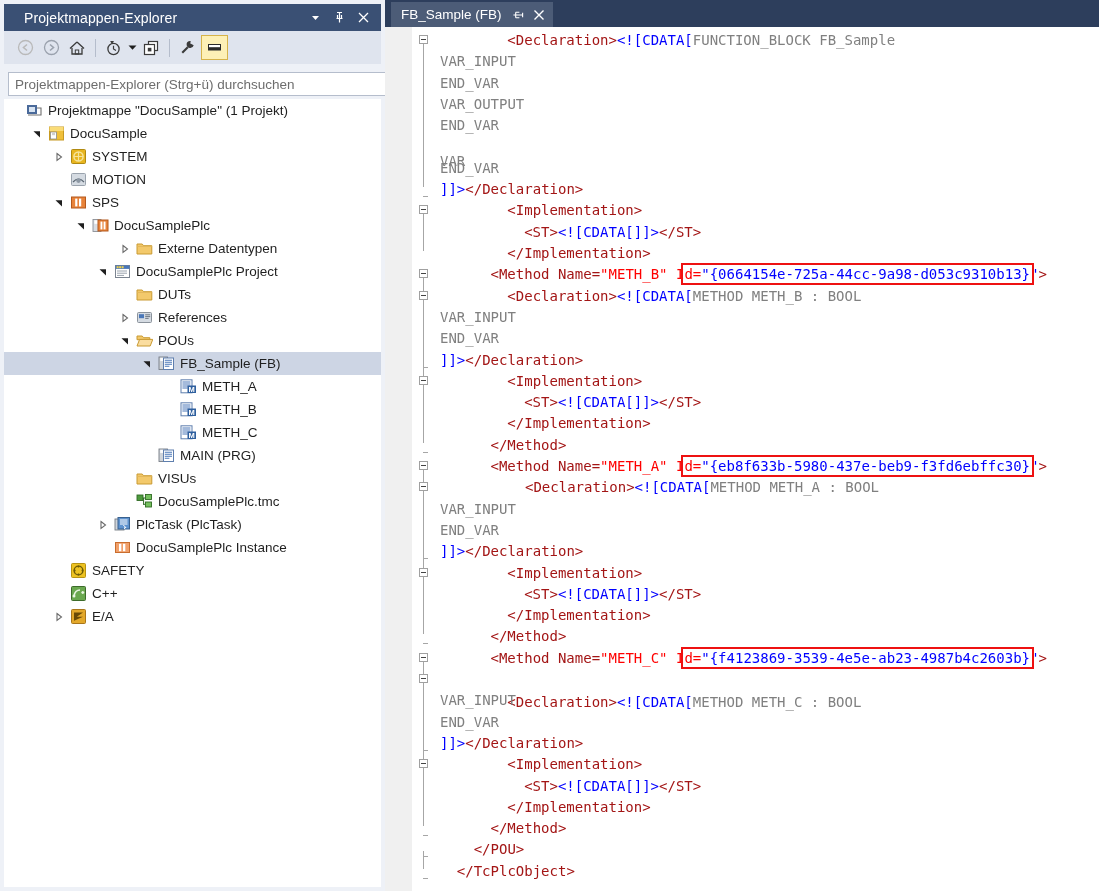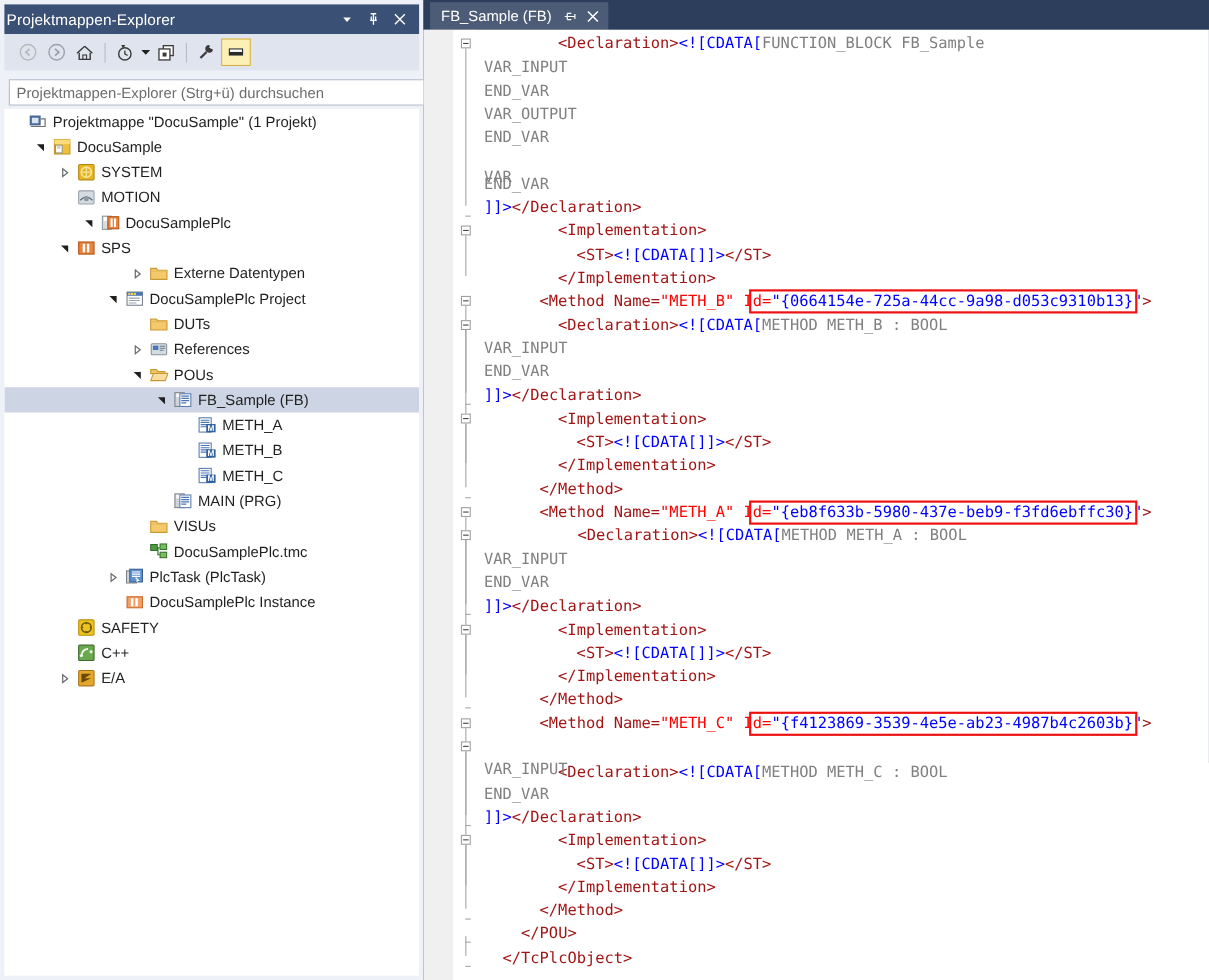--- a/index.html
+++ b/index.html
@@ -18,21 +18,21 @@
     background:#eef1f7;
     box-sizing:border-box;
   }
   .solexp-title{
     position:absolute;left:4px;top:4px;width:377px;height:27px;
     background:#3a5074;
     display:flex;align-items:center;
     box-sizing:border-box;
   }
   .solexp-title .txt{
-    color:#ffffff;font-size:14px;padding-left:2px;letter-spacing:.1px;
+    color:#ffffff;font-size:14px;padding-left:20px;letter-spacing:.1px;
     white-space:nowrap;
   }
   .title-btns{margin-left:auto;display:flex;align-items:center;gap:0px;padding-right:6px;}
   .tbtn{
     width:24px;height:22px;display:flex;align-items:center;justify-content:center;
     color:#ffffff;font-size:13px;line-height:1;
   }
   .tbtn svg{display:block;}
 
   .solexp-toolbar{
@@ -282,50 +282,50 @@
           <span class="ico" style="margin-left: 5px;">
             <svg width="17" height="17" viewBox="0 0 17 17">
               <rect x="1.5" y="2.5" width="14" height="12" rx="1" fill="#d5dbe2" stroke="#9aa3ad" stroke-width="1"></rect>
               <path d="M3 11 q5.5 -6 11 0" fill="none" stroke="#5a6672" stroke-width="1.2"></path>
               <circle cx="8.5" cy="9.6" r="2.3" fill="#8d98a4"></circle>
             </svg>
           </span>
           <span class="tlabel">MOTION</span>
         </div>
         <div class="trow">
+          <span class="exp" style="margin-left: 48px;">
+            <svg width="10" height="10" viewBox="0 0 10 10">
+              <path d="M1.5 2.2 L8 2.2 L8 8.6 Z" fill="#1f1f1f"></path>
+            </svg>
+          </span>
+          <span class="ico" style="margin-left: 5px;">
+            <svg width="17" height="17" viewBox="0 0 17 17">
+              <rect x="1.5" y="3" width="14" height="11" fill="#e8833a" stroke="#b4581d" stroke-width="1"></rect>
+              <rect x="5.2" y="4.6" width="2.2" height="7.8" fill="#ffffff"></rect>
+              <rect x="9" y="4.6" width="2.2" height="7.8" fill="#ffffff"></rect>
+            </svg>
+          </span>
+          <span class="tlabel">SPS</span>
+        </div>
+        <div class="trow">
           <span class="exp" style="margin-left: 70px;">
             <svg width="10" height="10" viewBox="0 0 10 10">
               <path d="M1.5 2.2 L8 2.2 L8 8.6 Z" fill="#1f1f1f"></path>
             </svg>
           </span>
           <span class="ico" style="margin-left: 5px;">
             <svg width="17" height="17" viewBox="0 0 17 17">
               <rect x="1" y="2.5" width="8" height="12" fill="#d9dde3" stroke="#8a8f96" stroke-width=".9"></rect>
               <rect x="2.4" y="3.4" width="5" height="3.4" fill="#ffffff"></rect>
               <rect x="6" y="3" width="10" height="11" fill="#e8833a" stroke="#b4581d" stroke-width="1"></rect>
               <rect x="8.5" y="4.6" width="1.9" height="7.8" fill="#ffffff"></rect>
               <rect x="11.6" y="4.6" width="1.9" height="7.8" fill="#ffffff"></rect>
             </svg>
           </span>
           <span class="tlabel">DocuSamplePlc</span>
-        </div>
-        <div class="trow">
-          <span class="exp" style="margin-left: 48px;">
-            <svg width="10" height="10" viewBox="0 0 10 10">
-              <path d="M1.5 2.2 L8 2.2 L8 8.6 Z" fill="#1f1f1f"></path>
-            </svg>
-          </span>
-          <span class="ico" style="margin-left: 5px;">
-            <svg width="17" height="17" viewBox="0 0 17 17">
-              <rect x="1.5" y="3" width="14" height="11" fill="#e8833a" stroke="#b4581d" stroke-width="1"></rect>
-              <rect x="5.2" y="4.6" width="2.2" height="7.8" fill="#ffffff"></rect>
-              <rect x="9" y="4.6" width="2.2" height="7.8" fill="#ffffff"></rect>
-            </svg>
-          </span>
-          <span class="tlabel">SPS</span>
         </div>
         <div class="trow">
           <span class="exp" style="margin-left: 114px;">
             <svg width="10" height="10" viewBox="0 0 10 10">
               <path d="M3 1.5 L7.5 5 L3 8.5 Z" fill="none" stroke="#6a6a6a" stroke-width="1.1"></path>
             </svg>
           </span>
           <span class="ico" style="margin-left: 5px;">
             <svg width="17" height="17" viewBox="0 0 17 17">
               <path d="M1 4 h5.2 l1.4 1.7 h8.2 v8.3 h-14.8 z" fill="#f3c96b" stroke="#c99a33" stroke-width="1"></path>

